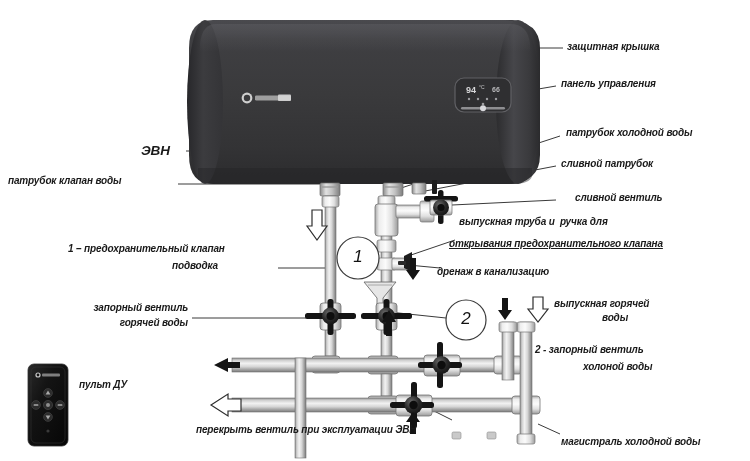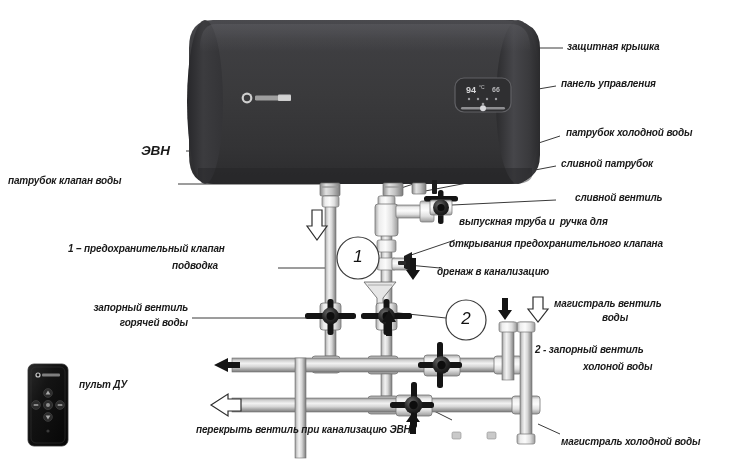--- a/index.html
+++ b/index.html
@@ -399,25 +399,25 @@
   <div class="lbl" style="left:566px; top:127px;">патрубок холодной воды</div>
 
   <div class="lbl" style="left:561px; top:78px;">панель управления</div>
 
   <div class="lbl" style="left:561px; top:158px;">сливной патрубок</div>
 
   <div class="lbl" style="left:561px; top:192px;margin-left:14px;">сливной вентиль</div>
 
   <div class="lbl" style="left:459px; top:216px;">выпускная труба и  ручка для</div>
 
-  <div class="lbl" style="left:449px; top:238px;">открывания предохранительного клапана</div>
+  <div class="lbl" style="left:449px; top:238px;text-decoration:underline;">открывания предохранительного клапана</div>
 
   <div class="lbl" style="left:437px; top:266px;">дренаж в канализацию</div>
 
-  <div class="lbl" style="left:554px; top:298px;">магистраль вентиль</div>
+  <div class="lbl" style="left:554px; top:298px;">выпускная горячей</div>
 
   <div class="lbl" style="left:602px; top:312px;">воды</div>
 
   <div class="lbl" style="left:535px; top:344px;">2 - запорный вентиль</div>
 
   <div class="lbl" style="left:583px; top:361px;">холоной воды</div>
 
   <div class="lbl" style="left:561px; top:436px;">магистраль холодной воды</div>
 
   <div class="lbl" style="left:141px; top:143px; font-size:13.5px;">ЭВН</div>
@@ -427,18 +427,18 @@
   <div class="lbl" style="left:68px; top:243px;">1 – предохранительный клапан</div>
 
   <div class="lbl" style="left:172px; top:260px;">подводка</div>
 
   <div class="lbl right" style="left:0px; top:302px; width:188px;">запорный вентиль</div>
 
   <div class="lbl right" style="left:0px; top:317px; width:188px;">горячей воды</div>
 
   <div class="lbl" style="left:79px; top:379px;">пульт ДУ</div>
 
-  <div class="lbl" style="left:196px; top:424px;">перекрыть вентиль при канализацию ЭВН</div>
+  <div class="lbl" style="left:196px; top:424px;">перекрыть вентиль при эксплуатации ЭВН</div>
 
   <div class="callout-num" style="left:348px; top:248px; width:20px;">1</div>
   <div class="callout-num" style="left:456px; top:310px; width:20px;">2</div>
 
 </div>
 
 </body></html>

